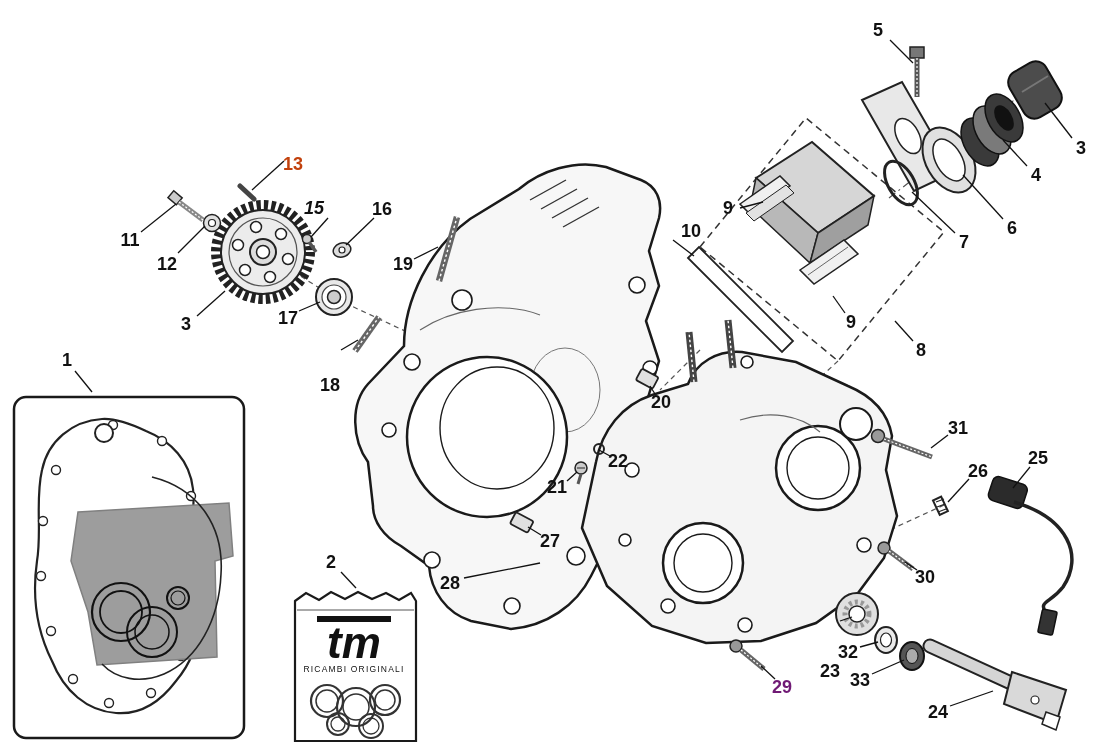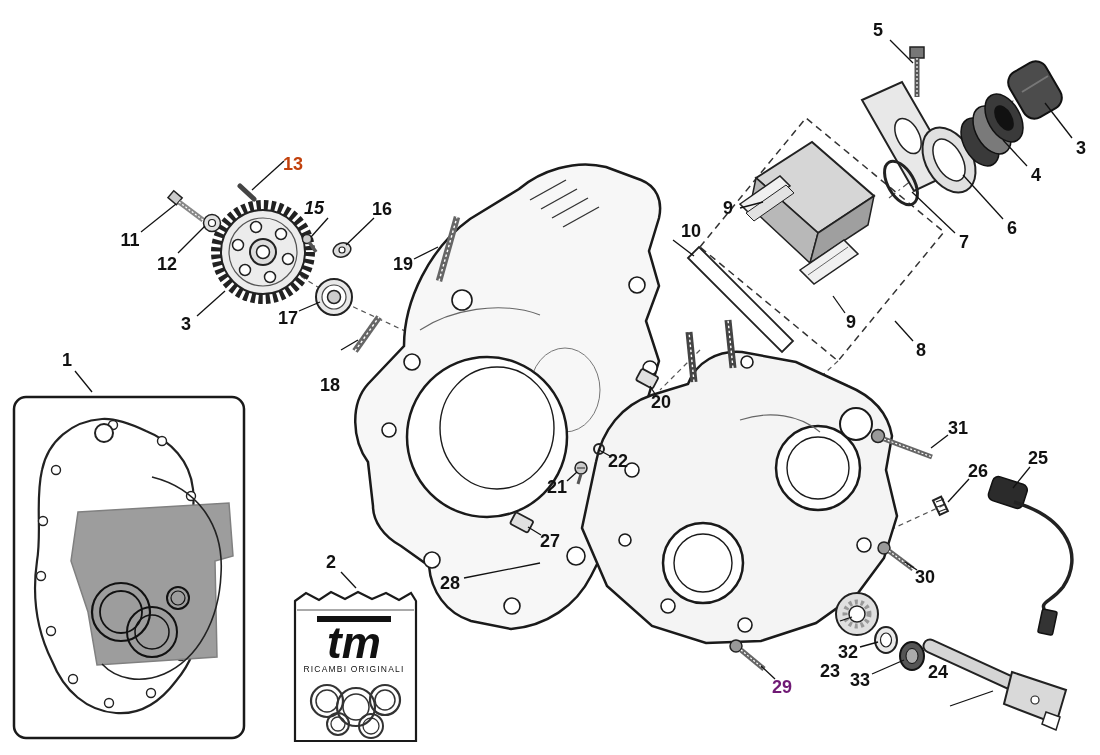--- a/index.html
+++ b/index.html
@@ -339,21 +339,21 @@
       <span class="part-label" style="left: 186px; top: 324px; color: rgb(17, 17, 17);">3</span>
       <span class="part-label" style="left: 314px; top: 208px; color: rgb(17, 17, 17); font-style: italic;">15</span>
       <span class="part-label" style="left: 382px; top: 209px; color: rgb(17, 17, 17);">16</span>
       <span class="part-label" style="left: 288px; top: 318px; color: rgb(17, 17, 17);">17</span>
       <span class="part-label" style="left: 330px; top: 357px; color: rgb(17, 17, 17); margin-top: 28px;">18</span>
       <span class="part-label" style="left: 403px; top: 264px; color: rgb(17, 17, 17);">19</span>
       <span class="part-label" style="left: 661px; top: 402px; color: rgb(17, 17, 17);">20</span>
       <span class="part-label" style="left: 557px; top: 487px; color: rgb(17, 17, 17);">21</span>
       <span class="part-label" style="left: 618px; top: 461px; color: rgb(17, 17, 17);">22</span>
       <span class="part-label" style="left: 830px; top: 627px; color: rgb(17, 17, 17); margin-top: 44px;">23</span>
-      <span class="part-label" style="left: 938px; top: 672px; color: rgb(17, 17, 17); text-align: right;">24</span>
+      <span class="part-label" style="left: 938px; top: 712px; color: rgb(17, 17, 17); text-align: right;">24</span>
       <span class="part-label" style="left: 1038px; top: 458px; color: rgb(17, 17, 17); text-align: right;">25</span>
       <span class="part-label" style="left: 978px; top: 471px; color: rgb(17, 17, 17); text-align: right;">26</span>
       <span class="part-label" style="left: 550px; top: 541px; color: rgb(17, 17, 17);">27</span>
       <span class="part-label" style="left: 450px; top: 583px; color: rgb(17, 17, 17);">28</span>
       <span class="part-label" style="left: 782px; top: 687px; color: #701a75;">29</span>
       <span class="part-label" style="left: 925px; top: 577px; color: rgb(17, 17, 17);">30</span>
       <span class="part-label" style="left: 958px; top: 428px; color: rgb(17, 17, 17);">31</span>
       <span class="part-label" style="left: 848px; top: 652px; color: rgb(17, 17, 17);">32</span>
       <span class="part-label" style="left: 860px; top: 680px; color: rgb(17, 17, 17);">33</span>
     </div>

